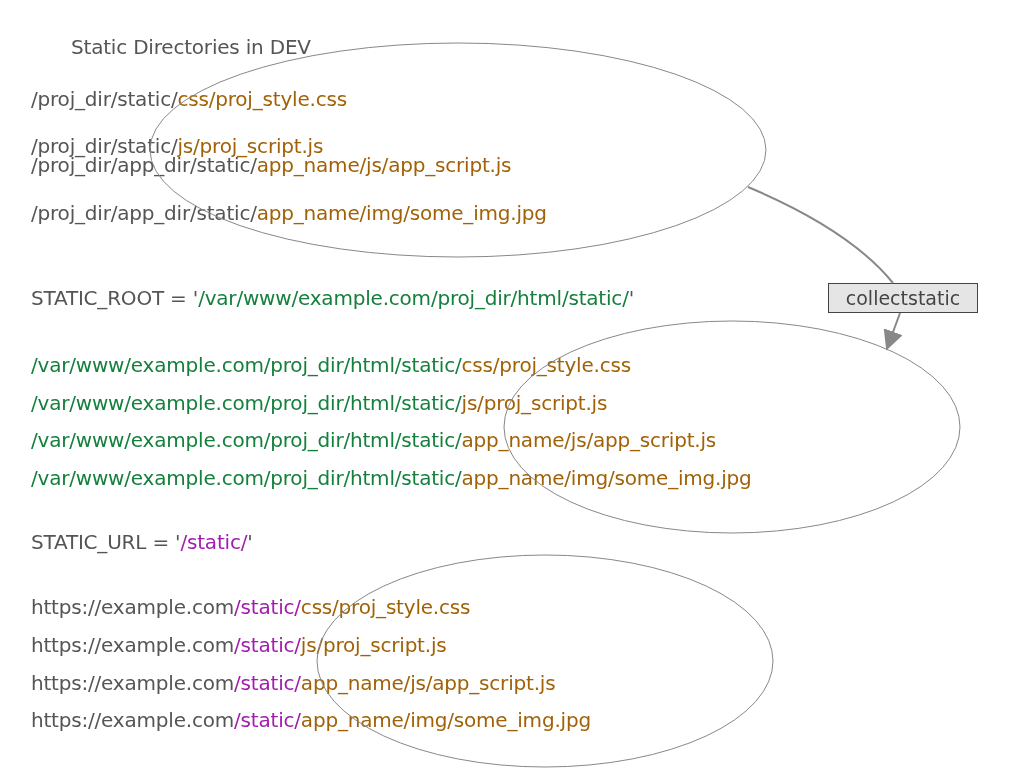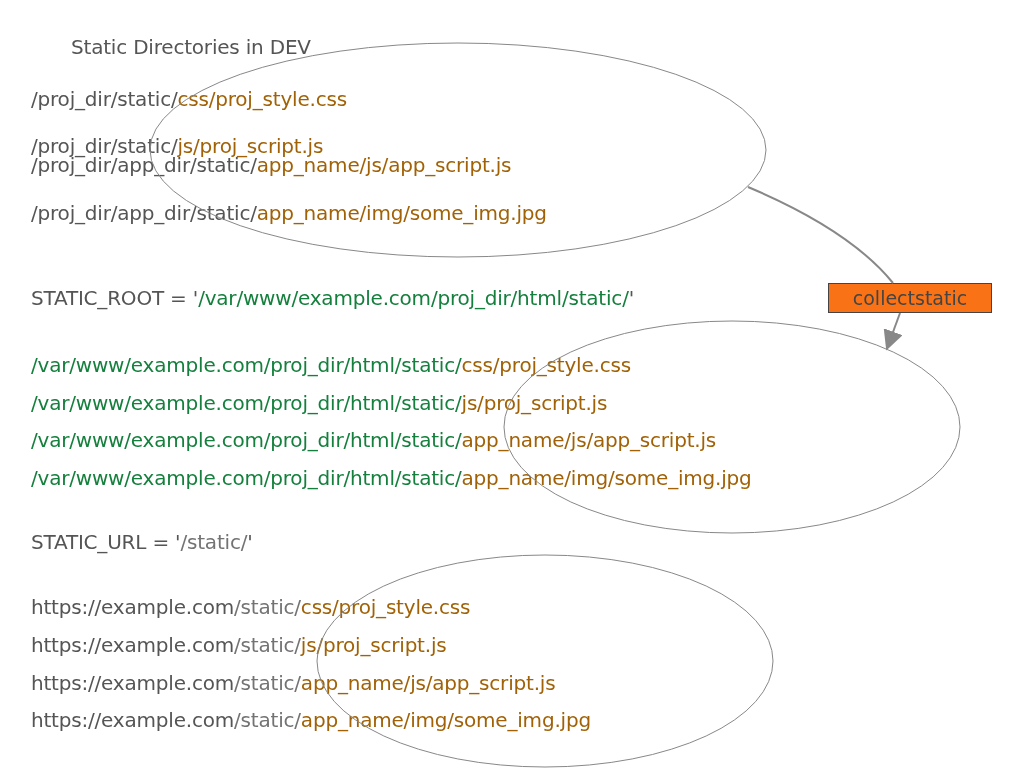--- a/index.html
+++ b/index.html
@@ -3,24 +3,24 @@
 <meta charset="utf-8">
 <style>
   html, body { margin:0; padding:0; background:#ffffff; }
   body { width:1024px; height:768px; position:relative; overflow:hidden;
          font-family:"DejaVu Sans","Liberation Sans",sans-serif; }
   .line { position:absolute; left:31px; font-size:20px; white-space:nowrap; color:#555555; letter-spacing:-0.2px; }
   .title { font-size:20px;margin-left:40px; }
   .gray { color:#555555; }
   .orange { color:#a16207; }
   .blue { color:#15803d; }
-  .maroon { color:#737373; }
+  .maroon { color:#a21caf; }
   svg.overlay { position:absolute; left:0; top:0; }
-  .label-box { position:absolute; left:828px; top:283px; width:164px; height:30px;
-               border:1.5px solid #444; background:#f97316; box-sizing:border-box;
+  .label-box { position:absolute; left:828px; top:283px; width:150px; height:30px;
+               border:1.5px solid #444; background:#e5e5e5; box-sizing:border-box;
                font-size:19px; color:#444; display:flex; align-items:center; justify-content:center; }
 </style>
 </head>
 <body>
 
 <div class="line title" style="top:35px;">Static Directories in DEV</div>
 
 <div class="line" style="top:87px;"><span class="gray">/proj_dir/static/</span><span class="orange">css/proj_style.css</span></div>
 <div class="line" style="top:134px;"><span class="gray">/proj_dir/static/</span><span class="orange">js/proj_script.js</span></div>
 <div class="line" style="top:153px;"><span class="gray">/proj_dir/app_dir/static/</span><span class="orange">app_name/js/app_script.js</span></div>

